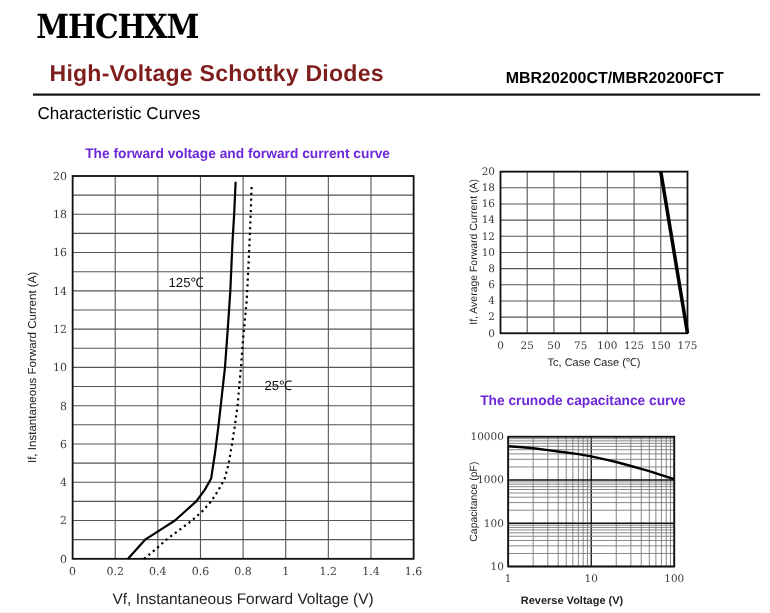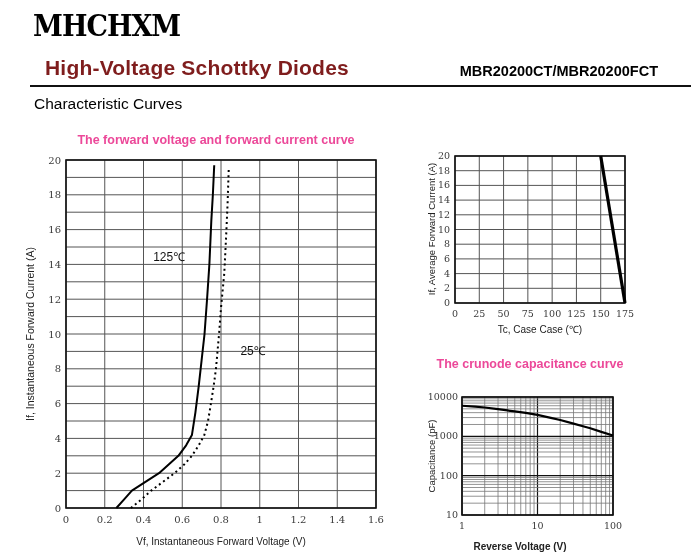--- a/index.html
+++ b/index.html
@@ -20,25 +20,25 @@
   }
   .part-no {
     position:absolute; right:42px; top:63px;
     font-size:14.5px; font-weight:bold; color:#000;
   }
   .rule { position:absolute; left:30px; top:85px; width:661px; height:2px; background:#111; }
   .section {
     position:absolute; left:34px; top:95px;
     font-size:15.5px; font-weight:normal; color:#000;
   }
-  .chart-title { position:absolute; font-size:12.5px; font-weight:bold; text-align:center; color:#ec4899; }
+  .chart-title { position:absolute; font-size:12.5px; font-weight:bold; text-align:center; color:#6d28d9; }
   .ct1 { left:36px;  top:133px; width:360px; }
   .ct2 { left:398px; top:132px; width:272px; }
   .ct3 { left:400px; top:357px; width:260px; }
-  .axis-x { position:absolute; font-size:10px; color:#222; text-align:center; }
+  .axis-x { position:absolute; font-size:14px; color:#222; text-align:center; }
   .ax1 { left:71px;  top:536px; width:300px; }
   .ax2 { left:440px; top:322px; width:200px; font-size:10px; }
   .ax3 { left:420px; top:541px; width:200px; font-size:10px;font-weight:bold; }
   .vlabel {
     position:absolute; transform:rotate(-90deg); transform-origin:0 0;
     font-size:10.5px; color:#222; text-align:center; white-space:nowrap;
   }
   .ay1 { left:24px;  top:494px; width:320px; }
   .ay2 { left:426px; top:315px; width:172px; font-size:9.5px; }
   .ay3 { left:426px; top:517px; width:122px; font-size:9.5px; }

